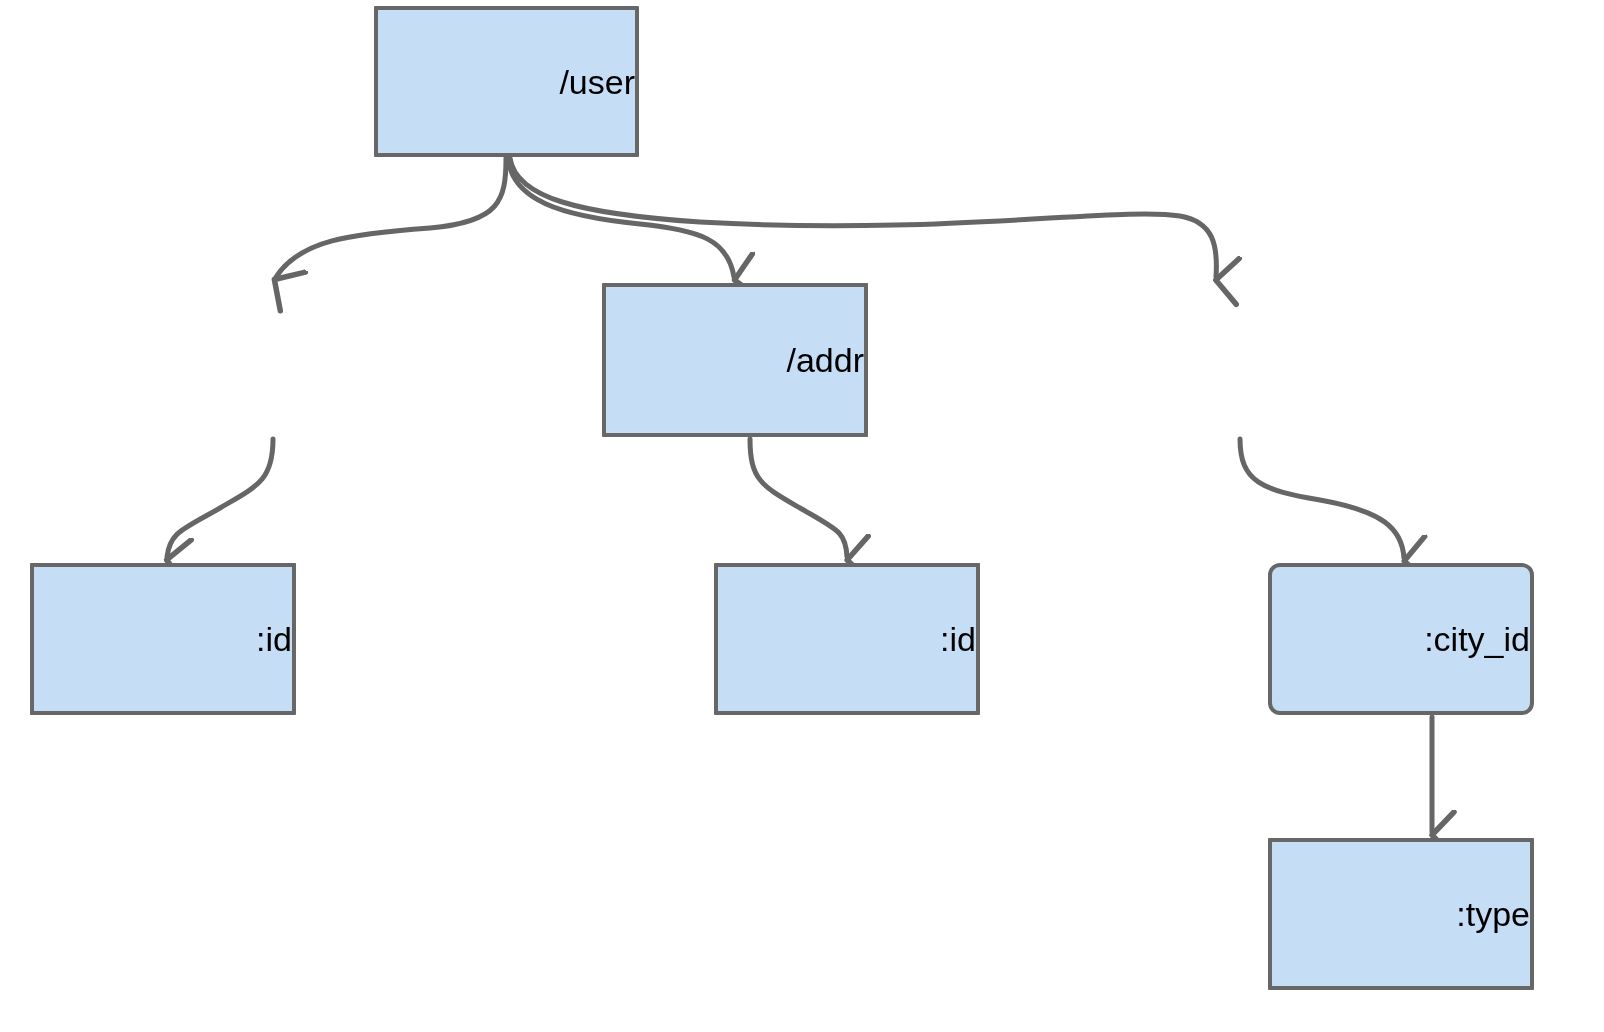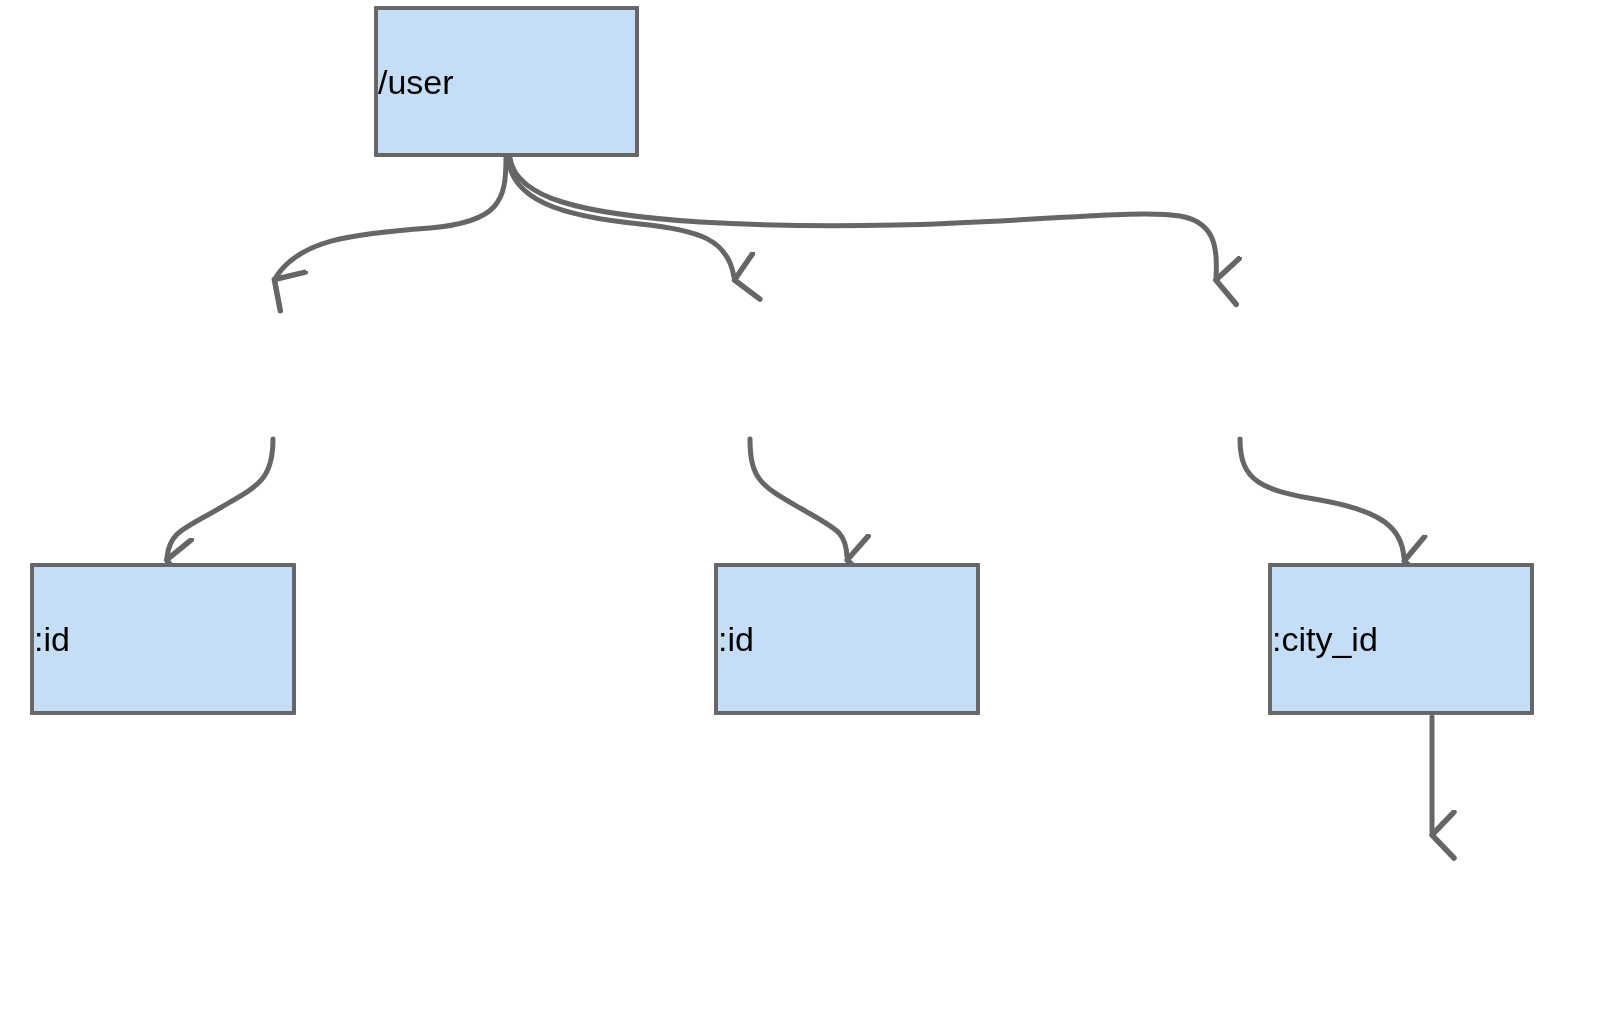--- a/index.html
+++ b/index.html
@@ -32,21 +32,21 @@
     width: 1604px;
     height: 1032px;
   }
   .node {
     position: absolute;
     box-sizing: border-box;
     background: #c5ddf5;
     border: 4px solid #676767;
     display: flex;
     align-items: center;
-    justify-content: flex-start;
+    justify-content: flex-end;
     border-radius: 1px;
   }
   .node-label {
     font-family: "Liberation Sans", sans-serif;
     font-size: 34px;
     line-height: 1;
     color: #000000;
     white-space: nowrap;
     letter-spacing: 0px;
   }
@@ -70,24 +70,30 @@
         <path d="M750,439 C750,480 762,486 800,508 C838,530 846,532 847,557" marker-end="url(#arrowhead)"></path>
         <path d="M1240,439 C1240,482 1262,490 1320,500 C1382,511 1402,528 1404,558" marker-end="url(#arrowhead)"></path>
         <path d="M1432,717 L1432,832" marker-end="url(#arrowhead)"></path>
       </g>
   </svg>
 
   <div id="node-layer">
       <div class="node" style="left: 374px; top: 6px; width: 265px; height: 151px; background: rgb(197, 221, 245); border-color: rgb(103, 103, 103); border-width: 4px;">
         <span class="node-label" style="color: rgb(0, 0, 0); font-size: 34px;">/user</span>
       </div>
+      <div class="node" style="left: 602px; top: 283px; width: 266px; height: 154px; background: rgb(197, 221, 245); border-color: rgb(103, 103, 103); border-width: 4px;">
+        <span class="node-label" style="color: rgb(0, 0, 0); font-size: 34px;">/addr</span>
+      </div>
       <div class="node" style="left: 30px; top: 563px; width: 266px; height: 152px; background: rgb(197, 221, 245); border-color: rgb(103, 103, 103); border-width: 4px;">
         <span class="node-label" style="color: rgb(0, 0, 0); font-size: 34px;">:id</span>
       </div>
       <div class="node" style="left: 714px; top: 563px; width: 266px; height: 152px; background: rgb(197, 221, 245); border-color: rgb(103, 103, 103); border-width: 4px;">
         <span class="node-label" style="color: rgb(0, 0, 0); font-size: 34px;">:id</span>
       </div>
-      <div class="node" style="left: 1268px; top: 563px; width: 266px; height: 152px; background: rgb(197, 221, 245); border-color: rgb(103, 103, 103); border-width: 4px;">
+      <div class="node" style="left: 1268px; top: 563px; width: 266px; height: 152px; background: rgb(197, 221, 245); border-color: rgb(103, 103, 103); border-width: 4px; border-radius: 12px;">
         <span class="node-label" style="color: rgb(0, 0, 0); font-size: 34px;">:city_id</span>
+      </div>
+      <div class="node" style="left: 1268px; top: 838px; width: 266px; height: 152px; background: rgb(197, 221, 245); border-color: rgb(103, 103, 103); border-width: 4px;">
+        <span class="node-label" style="color: rgb(0, 0, 0); font-size: 34px;">:type</span>
       </div>
     </div>
 
 </div>
 
 </body></html>

